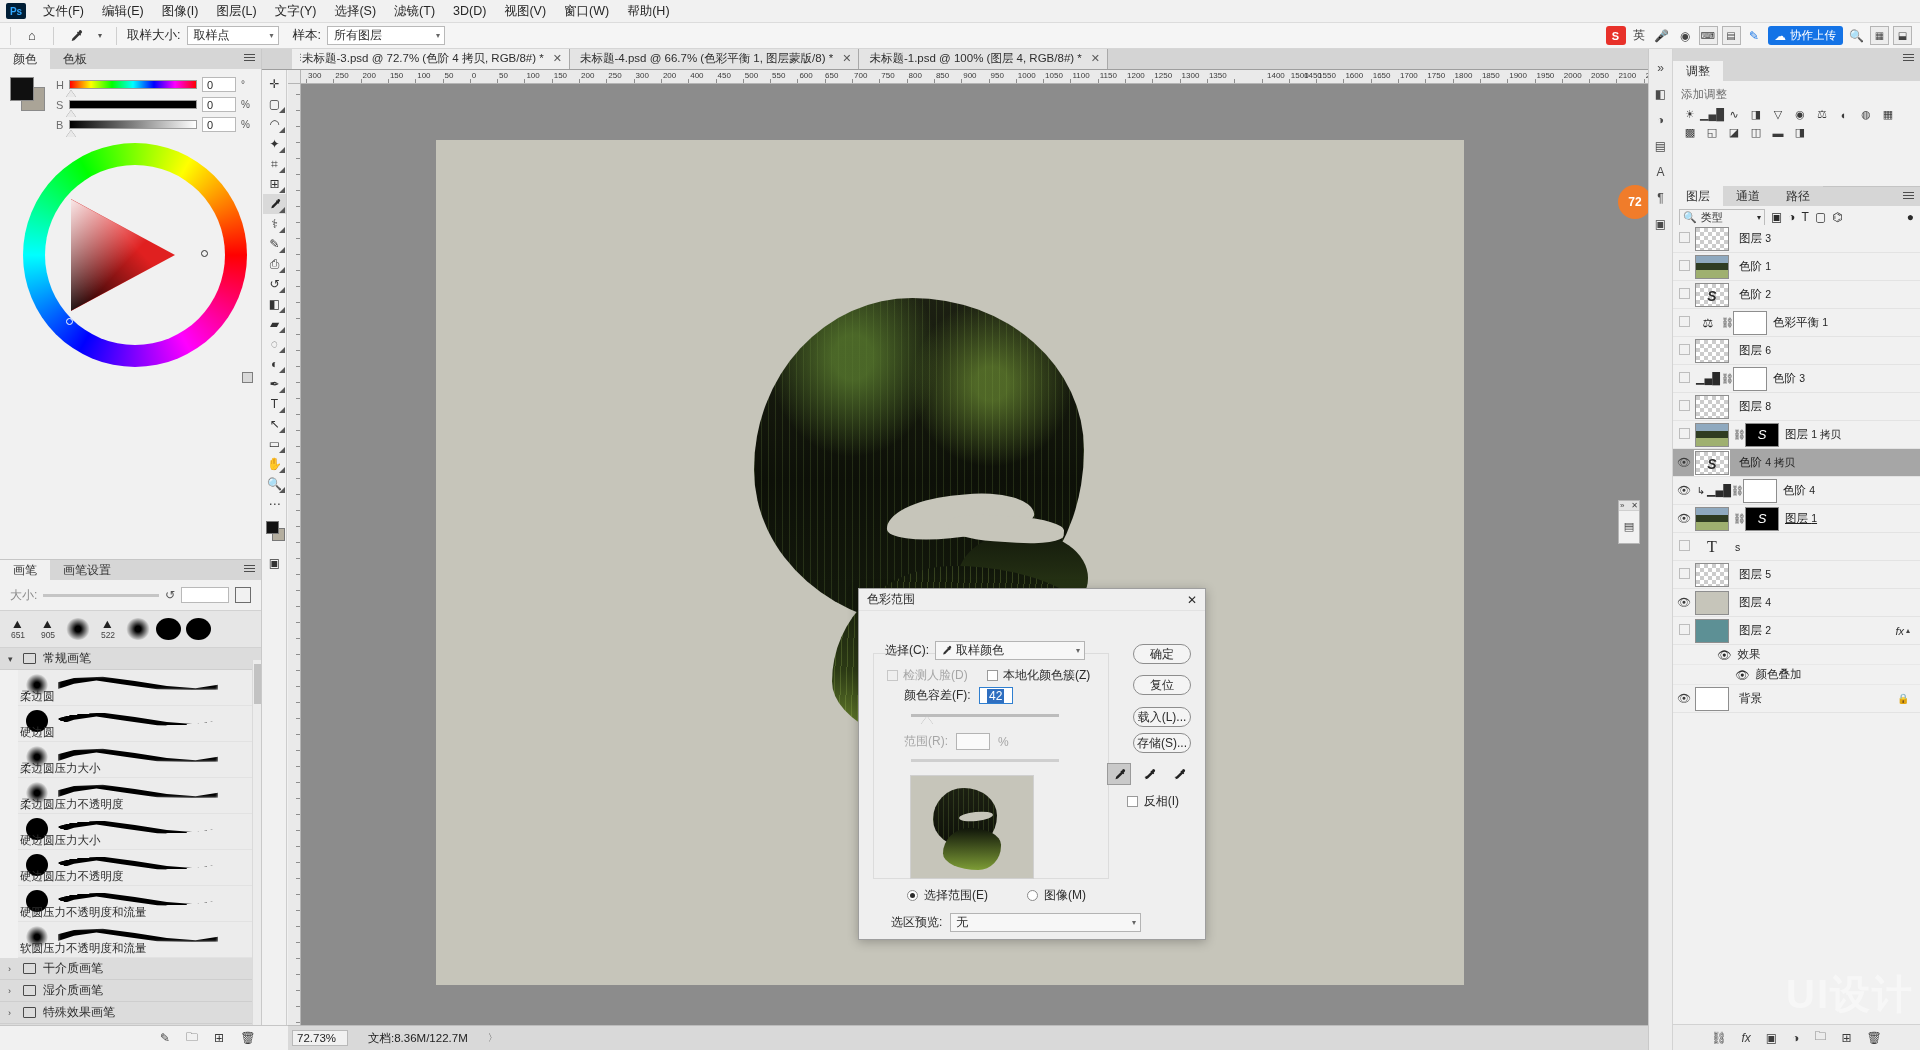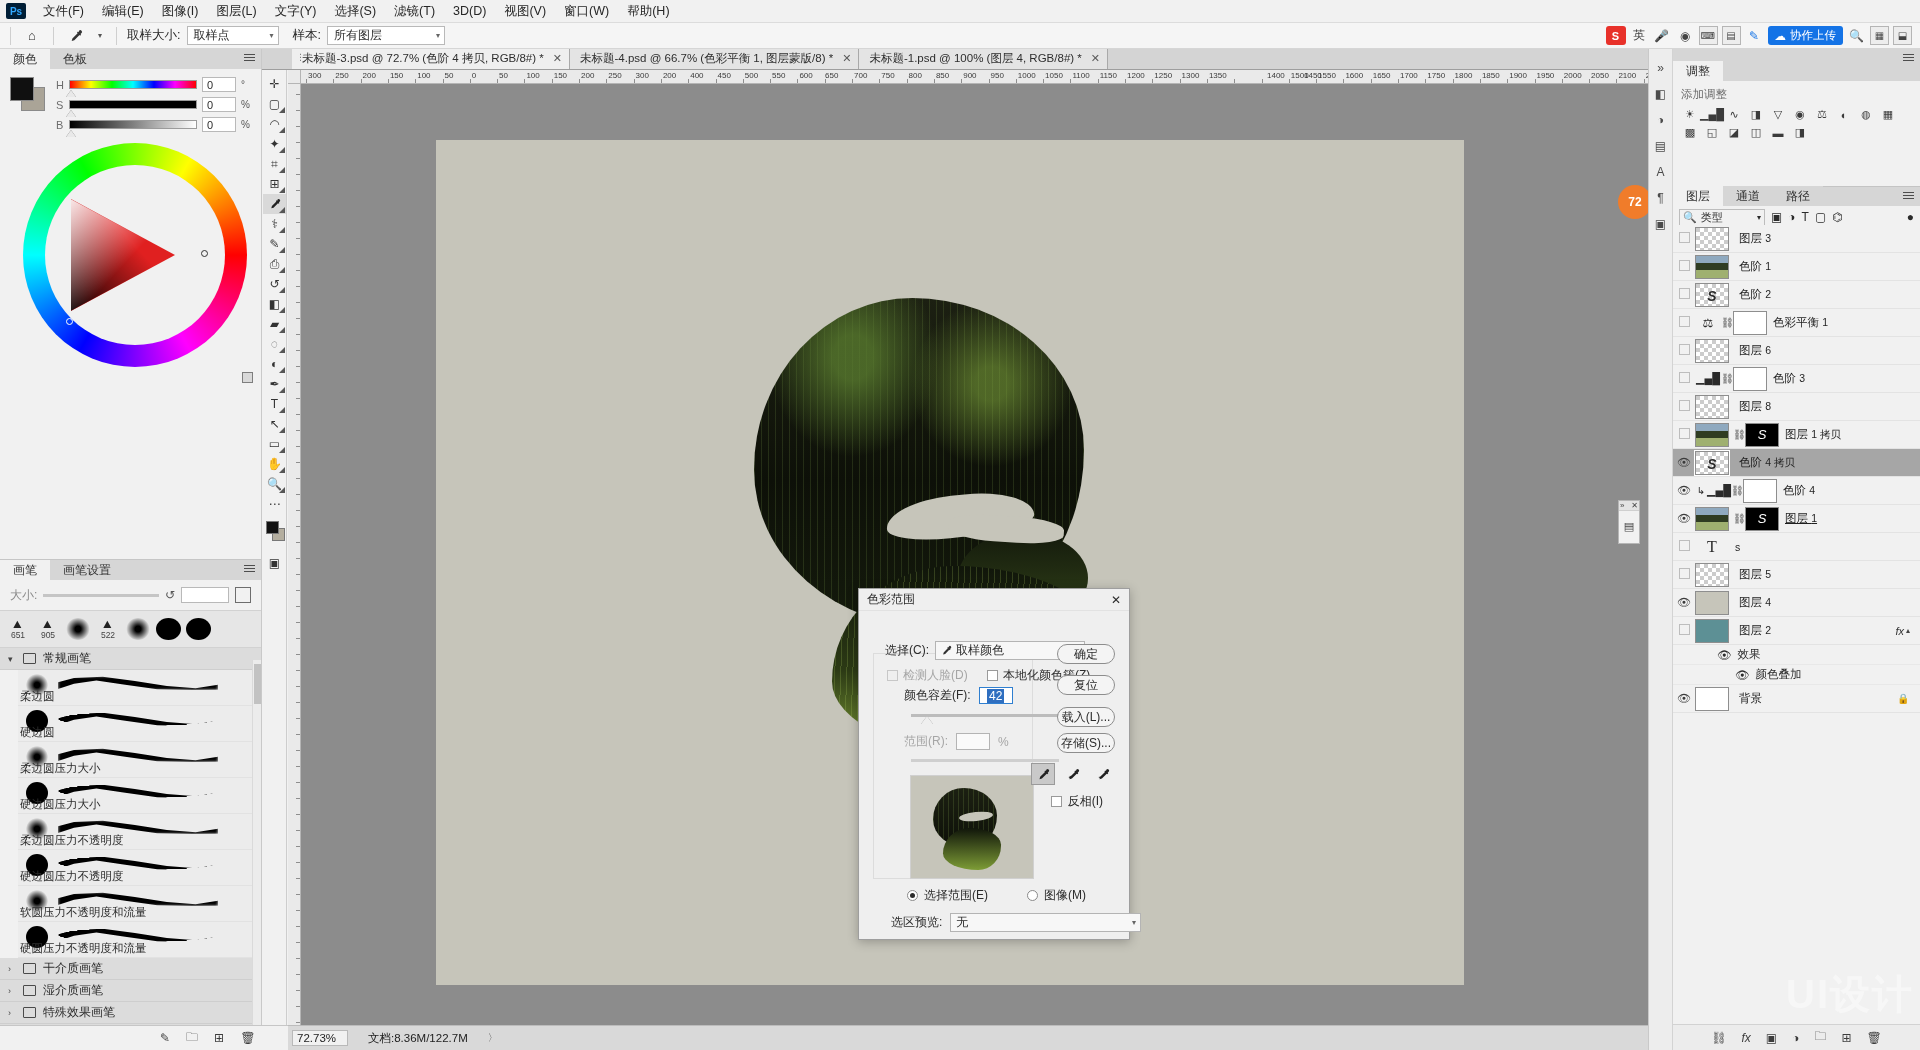--- a/index.html
+++ b/index.html
@@ -224,21 +224,21 @@
                border-top:1px solid #bcbcbc; display:flex; align-items:center; font-size:11.5px; color:#222; }
   .sb-zoom { width:56px; background:#f1f1f1; border:1px solid #b9b9b9; height:16px; margin-left:4px;
              display:flex; align-items:center; padding-left:4px; }
   .sb-doc { margin-left:20px; }
   .sb-arrow { margin-left:20px; color:#555; font-size:10px; }
   .statusbar-left { position:absolute; left:0; bottom:0; width:288px; height:25px; background:#f1f1f1;
                     border-top:1px solid #c6c6c6; display:flex; align-items:center; gap:16px; padding-left:160px;
                     font-size:12px; color:#3c3c3c; }
 
   
-  .dlg { position:absolute; left:858px; top:588px; width:272px; height:352px; background:#efefef;
+  .dlg { position:absolute; left:858px; top:588px; width:348px; height:352px; background:#efefef;
          border:1px solid #9e9e9e; box-shadow:0 2px 10px rgba(0,0,0,0.25); }
   .dlg-title { height:22px; background:#efefef; display:flex; align-items:center; justify-content:space-between;
                padding:0 8px; font-size:12px; border-bottom:1px solid #e2e2e2; }
   .dlg-body { position:relative; height:330px;padding-left:13px; }
   .d-row { display:flex; align-items:center; gap:6px; font-size:12px; }
   .d-lab { color:#2b2b2b; }
   .d-lab.dim { color:#a6a6a6; }
   .d-sel { height:19px; background:#f7f7f7; border:1px solid #b4b4b4; display:flex; align-items:center;
            justify-content:space-between; padding:0 4px 0 5px; font-size:12px; }
   .cbx { width:11px;height:11px; border:1px solid #9a9a9a; background:#fff; display:inline-block; }
@@ -459,43 +459,43 @@
           <span class="tip dot"></span>
           <span class="stroke stroke-hard"></span>
           <span class="nm">硬边圆</span>
         </div>
         <div class="brow">
           <span class="tip soft" style="border-radius:50%"></span>
           <span class="stroke stroke-soft"></span>
           <span class="nm">柔边圆压力大小</span>
         </div>
         <div class="brow">
+          <span class="tip soft" style="border-radius:50%"></span>
+          <span class="stroke stroke-soft"></span>
+          <span class="nm">柔边圆压力不透明度</span>
+        </div>
+        <div class="brow">
           <span class="tip dot"></span>
           <span class="stroke stroke-hard"></span>
           <span class="nm">硬边圆压力大小</span>
-        </div>
-        <div class="brow">
-          <span class="tip soft" style="border-radius:50%"></span>
-          <span class="stroke stroke-soft"></span>
-          <span class="nm">柔边圆压力不透明度</span>
         </div>
         <div class="brow">
           <span class="tip dot"></span>
           <span class="stroke stroke-hard"></span>
           <span class="nm">硬边圆压力不透明度</span>
         </div>
         <div class="brow">
+          <span class="tip dot"></span>
+          <span class="stroke stroke-hard"></span>
+          <span class="nm">硬圆压力不透明度和流量</span>
+        </div>
+        <div class="brow">
           <span class="tip soft" style="border-radius:50%"></span>
           <span class="stroke stroke-soft"></span>
           <span class="nm">软圆压力不透明度和流量</span>
-        </div>
-        <div class="brow">
-          <span class="tip dot"></span>
-          <span class="stroke stroke-hard"></span>
-          <span class="nm">硬圆压力不透明度和流量</span>
         </div>
       </div>
 
       <div class="grp">
         <span class="arr">›</span>
         <span class="folder"></span>
         <span>干介质画笔</span>
       </div>
       <div class="grp">
         <span class="arr">›</span>

